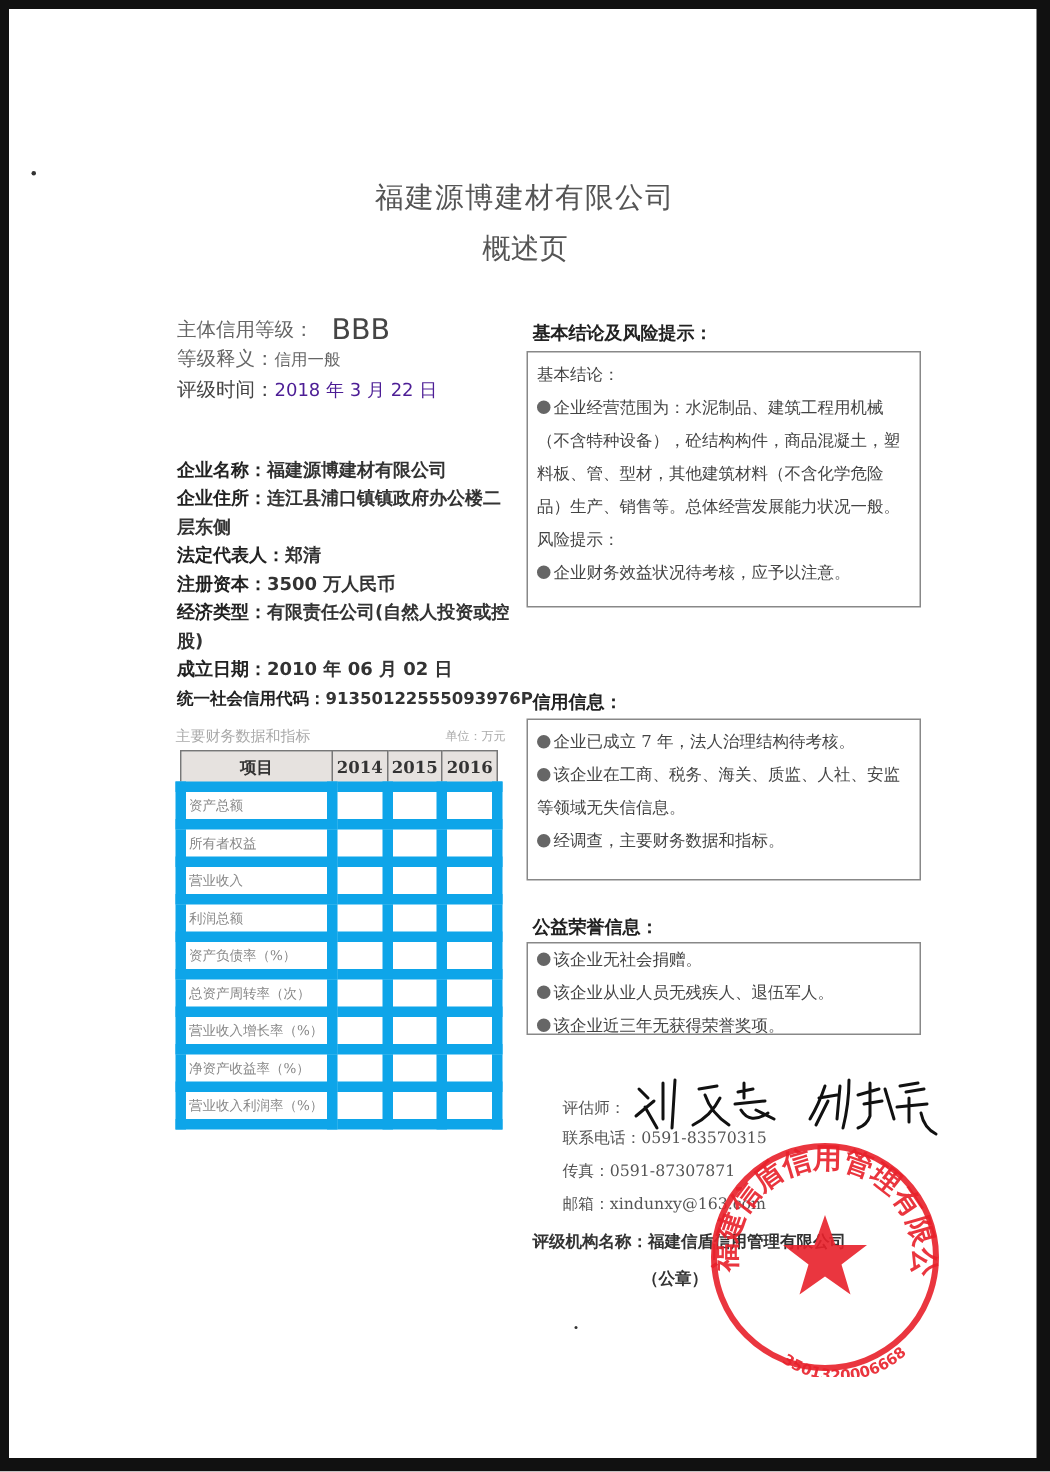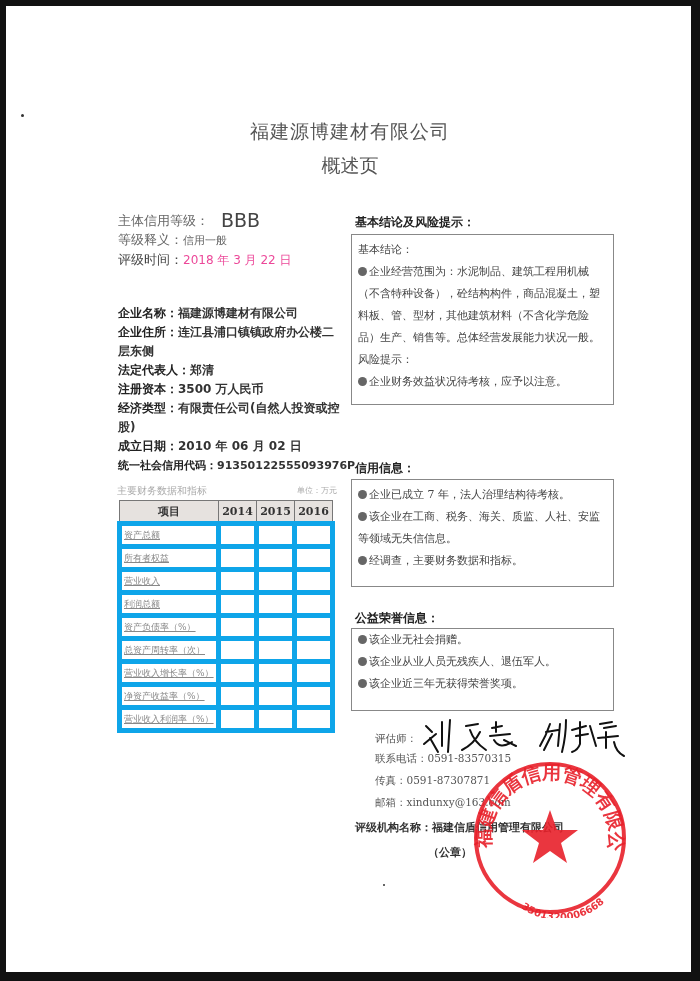--- a/index.html
+++ b/index.html
@@ -7,31 +7,31 @@
   .frame { position: absolute; left: 0; top: 0; width: 700px; height: 981px; box-sizing: border-box; border-top: 6px solid #111; border-left: 6px solid #111; border-right: 9px solid #111; border-bottom: 9px solid #111; }
   .title { position: absolute; left: 0; width: 700px; text-align: center; color: #555; font-family: "DejaVu Sans", sans-serif; }
   .title.main { top: 119px; font-size: 19px; letter-spacing: 1px; }
   .title.sub { top: 153px; font-size: 19px; }
 
   .left { position: absolute; left: 118px; top: 210px; width: 225px; }
   .rating-row { font-size: 13px; color: #666; height: 20px; line-height: 20px; }
   .rating-row .grade { font-size: 19px; color: #444; margin-left: 12px; vertical-align: -2px; }
   .rating-row .serif { font-family: Liberation Serif, serif; font-size: 11px; }
   .rating-row.date { color: #444; }
-  .rating-row.date b { font-weight: normal; color: #ec4899; font-size: 12px; }
+  .rating-row.date b { font-weight: normal; color: #4c1d95; font-size: 12px; }
 
   .info { position: absolute; left: 118px; top: 304px; width: 225px; font-size: 12px; font-weight: bold; color: #222; line-height: 19px; }
   .info .label { color: #222; }
   .info .val { color: #333; }
 
   .fin-title { position: absolute; left: 117px; top: 484px; width: 220px; font-family: "DejaVu Serif", serif; font-size: 10px; color: #aaa; }
   .fin-title .unit { position: absolute; right: 0; top: 1px; font-size: 8px; color: #aaa; }
   table.fin { position: absolute; left: 117px; top: 500px; width: 218px; border-collapse: collapse; font-family: "DejaVu Serif", serif; font-size: 9px; color: #888; }
   table.fin th { background: #e6e2df; color: #333; font-weight: bold; font-size: 11px; height: 18px; border: 1px solid #777; }
-  table.fin td { height: 18px; border: 5px solid #0ea5e9; padding: 0 2px; white-space: nowrap; text-decoration: underline; }
+  table.fin td { height: 18px; border: 7px solid #0ea5e9; padding: 0 2px; white-space: nowrap; }
   table.fin td.item { width: 90px; }
   .sec-head { position: absolute; left: 355px; font-size: 12px; font-weight: bold; color: #222; }
   .box { position: absolute; left: 351px; width: 263px; border: 1px solid #888; box-sizing: border-box; padding: 4px 6px; font-family: "DejaVu Serif", serif; font-size: 11px; color: #444; }
   .box p { margin: 0; line-height: 22px; }
   .box .line { margin: 0; line-height: 22px; }
   .bullet { display: inline-block; width: 9px; height: 9px; border-radius: 50%; background: #666; margin-right: 2px; vertical-align: -1px; }
 
   .contact { position: absolute; left: 375px; font-family: "DejaVu Serif", serif; font-size: 10.5px; color: #555; }
   .agency { position: absolute; left: 355px; top: 820px; font-size: 11px; font-weight: bold; color: #333; }
   .agency .val { font-weight: bold; color: #333; }
@@ -152,21 +152,21 @@
 </div>
 
 <div class="sec-head" style="top:460px;">信用信息：</div>
 <div class="box" style="top:479px;height:108px;">
   <p><span class="bullet"></span><span>企业已成立 7 年，法人治理结构待考核。</span></p>
   <p><span class="bullet"></span><span>该企业在工商、税务、海关、质监、人社、安监等领域无失信信息。</span></p>
   <p><span class="bullet"></span><span>经调查，主要财务数据和指标。</span></p>
 </div>
 
 <div class="sec-head" style="top:610px;">公益荣誉信息：</div>
-<div class="box" style="top:628px;height:83px;padding-top:0;">
+<div class="box" style="top:628px;height:62px;padding-top:0;">
   <p class="line"><span class="bullet"></span><span>该企业无社会捐赠。</span></p>
   <p class="line"><span class="bullet"></span><span>该企业从业人员无残疾人、退伍军人。</span></p>
   <p class="line"><span class="bullet"></span><span>该企业近三年无获得荣誉奖项。</span></p>
 </div>
 
 <div class="contact" style="top:732px;"><span>评估师：</span></div>
 <div class="signature">
   <svg width="210" height="42" viewBox="0 0 210 42">
     <g fill="none" stroke="#111" stroke-width="2" stroke-linecap="round" stroke-linejoin="round">
       <path d="M6 10 L12 16 M4 28 L16 18 M10 22 L18 36 M22 6 L22 30 M30 4 L28 36"></path>

